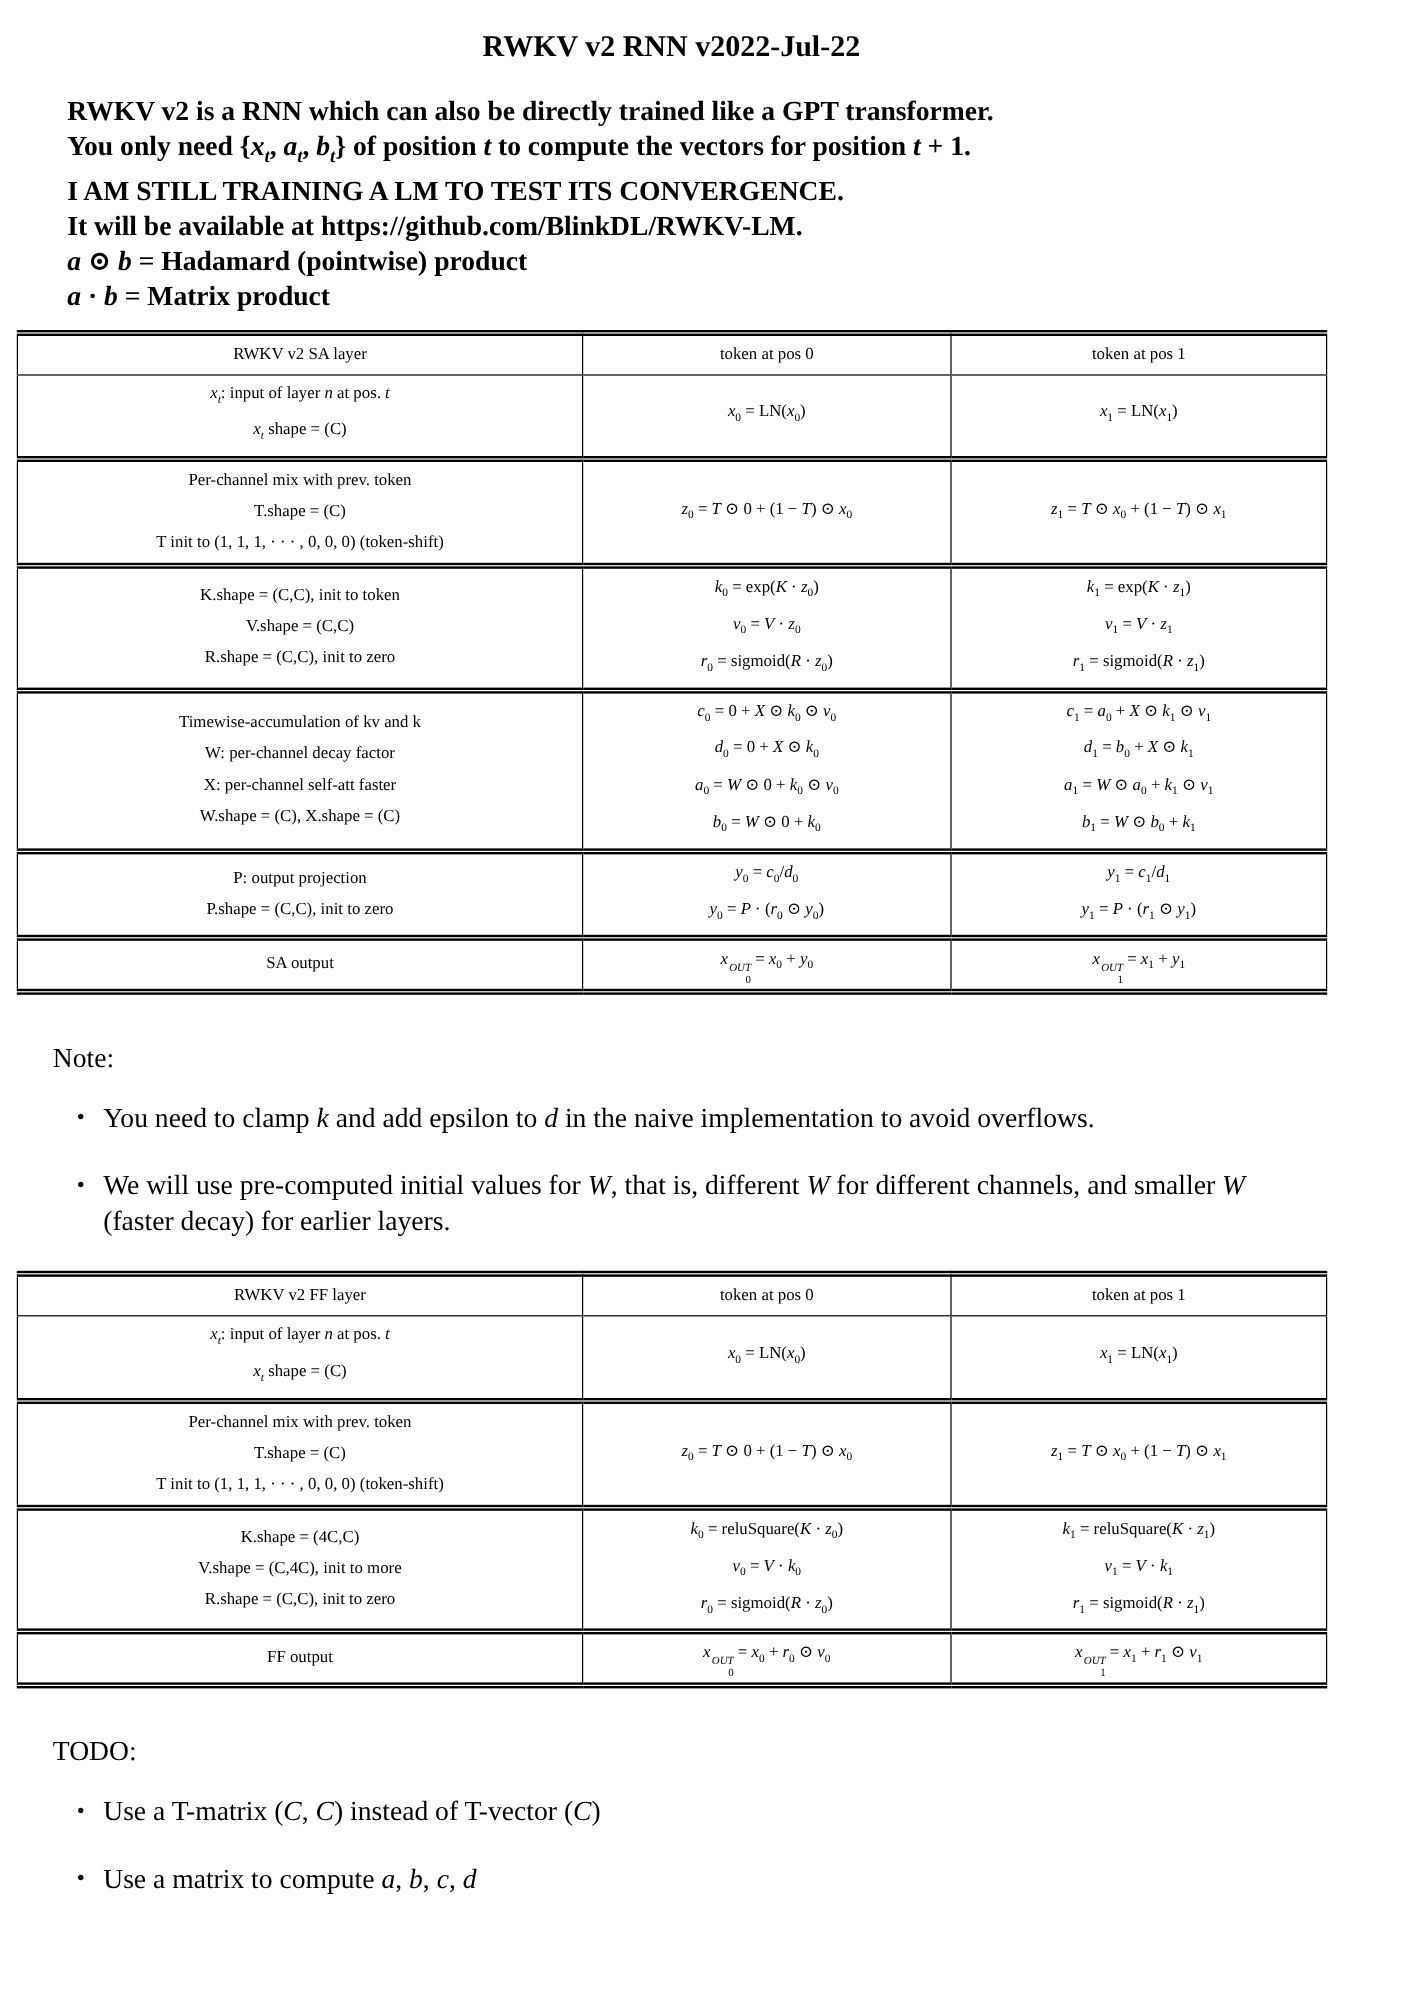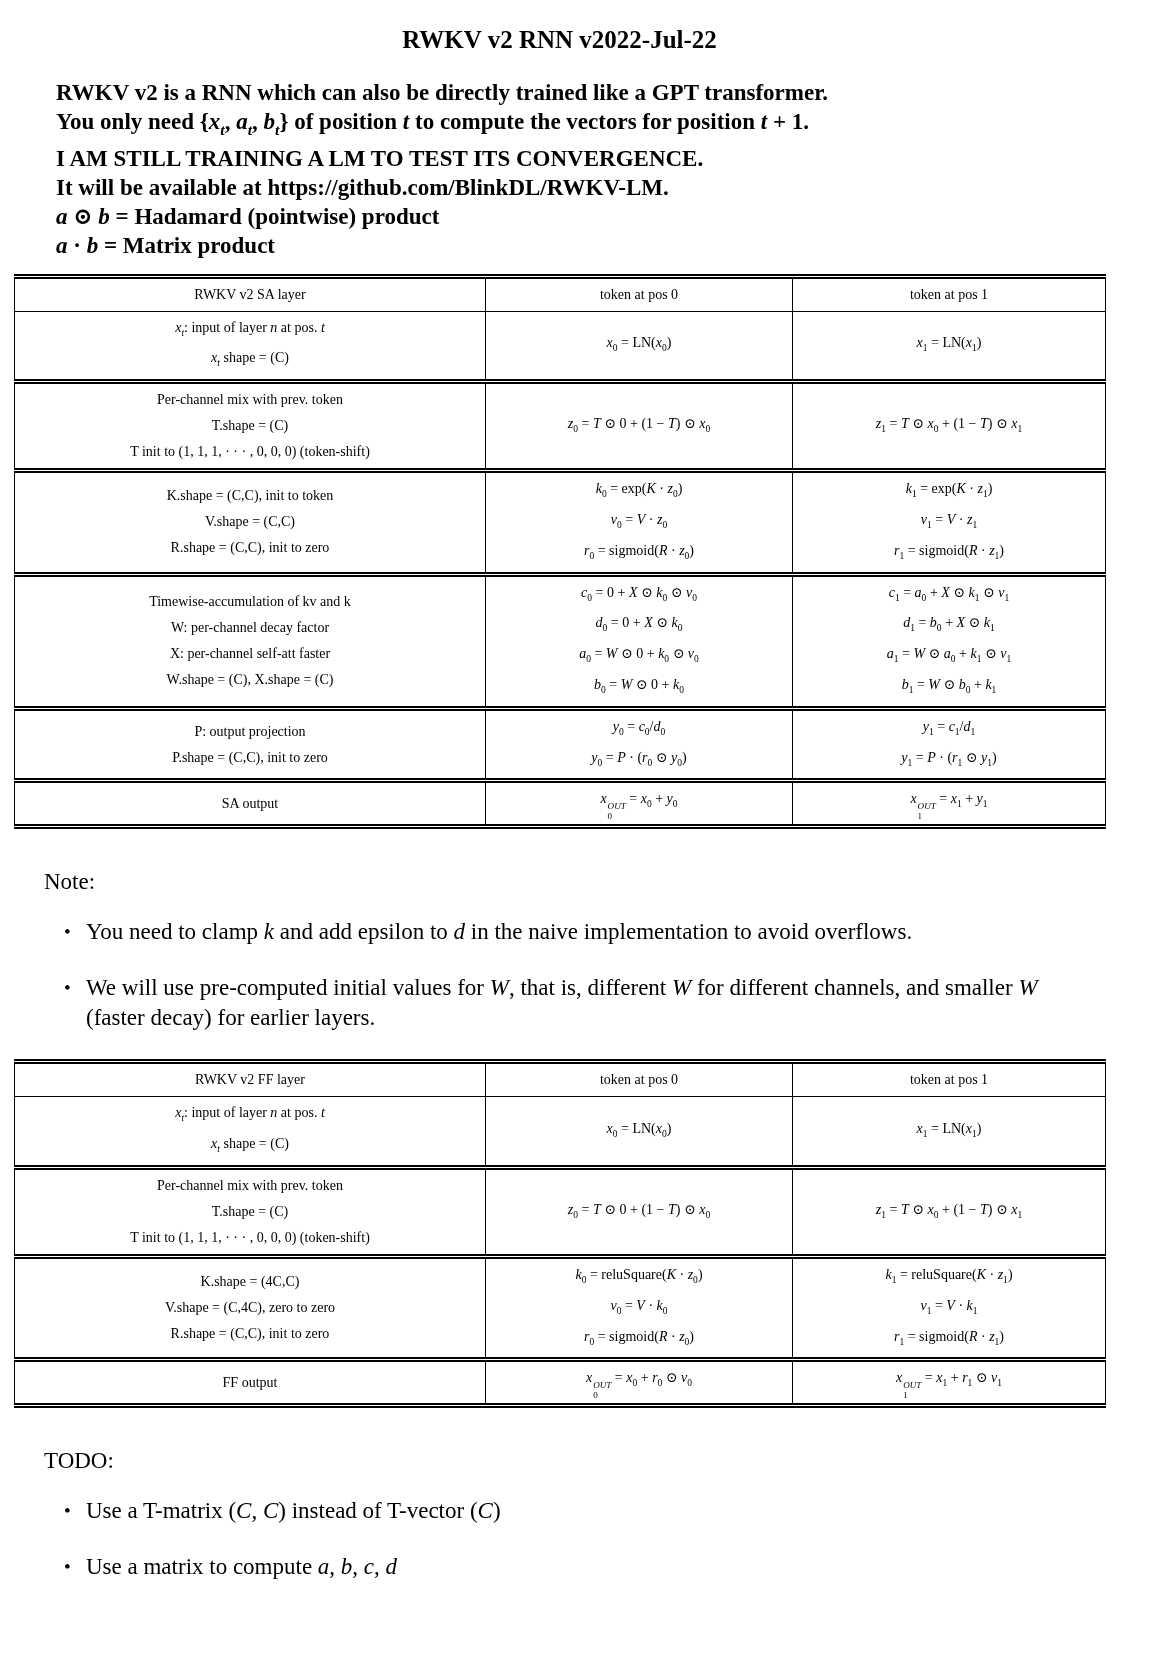--- a/index.html
+++ b/index.html
@@ -36,21 +36,21 @@
   .heading { margin:40px 0 22px 44px; }
   .blist { list-style:none; margin-left:62px; }
   .blist li {
     position:relative; padding-left:24px; line-height:30px;
     margin-bottom:26px; max-width:1025px;
   }
   .blist li::before { content:"\2022"; position:absolute; left:2px; top:0; font-size:19px; }
 
   sub { font-size:68%; font-style:normal; }
   .ss {
-    display:inline-flex; flex-direction:column; align-items:flex-start;
+    display:inline-flex; flex-direction:column; align-items:flex-end;
     font-size:65%; line-height:1.12; vertical-align:-0.62em; margin-left:1px;
   }
   .ss span { display:block; }
   i { font-style:italic; }
 </style>
 </head>
 <body>
 
 <div class="page">
 
@@ -216,21 +216,21 @@
           <td>
             <div class="mline"><i>z</i><sub>0</sub> = <i>T</i> ⊙ 0 + (1 − <i>T</i>) ⊙ <i>x</i><sub>0</sub></div>
           </td>
           <td>
             <div class="mline"><i>z</i><sub>1</sub> = <i>T</i> ⊙ <i>x</i><sub>0</sub> + (1 − <i>T</i>) ⊙ <i>x</i><sub>1</sub></div>
           </td>
         </tr>
         <tr>
           <td>
             <div class="mline">K.shape = (4C,C)</div>
-            <div class="mline">V.shape = (C,4C), zero to zero</div>
+            <div class="mline">V.shape = (C,4C), init to more</div>
             <div class="mline">R.shape = (C,C), init to zero</div>
           </td>
           <td>
             <div class="mline"><i>k</i><sub>0</sub> = reluSquare(<i>K</i> · <i>z</i><sub>0</sub>)</div>
             <div class="mline"><i>v</i><sub>0</sub> = <i>V</i> · <i>k</i><sub>0</sub></div>
             <div class="mline"><i>r</i><sub>0</sub> = sigmoid(<i>R</i> · <i>z</i><sub>0</sub>)</div>
           </td>
           <td>
             <div class="mline"><i>k</i><sub>1</sub> = reluSquare(<i>K</i> · <i>z</i><sub>1</sub>)</div>
             <div class="mline"><i>v</i><sub>1</sub> = <i>V</i> · <i>k</i><sub>1</sub></div>

